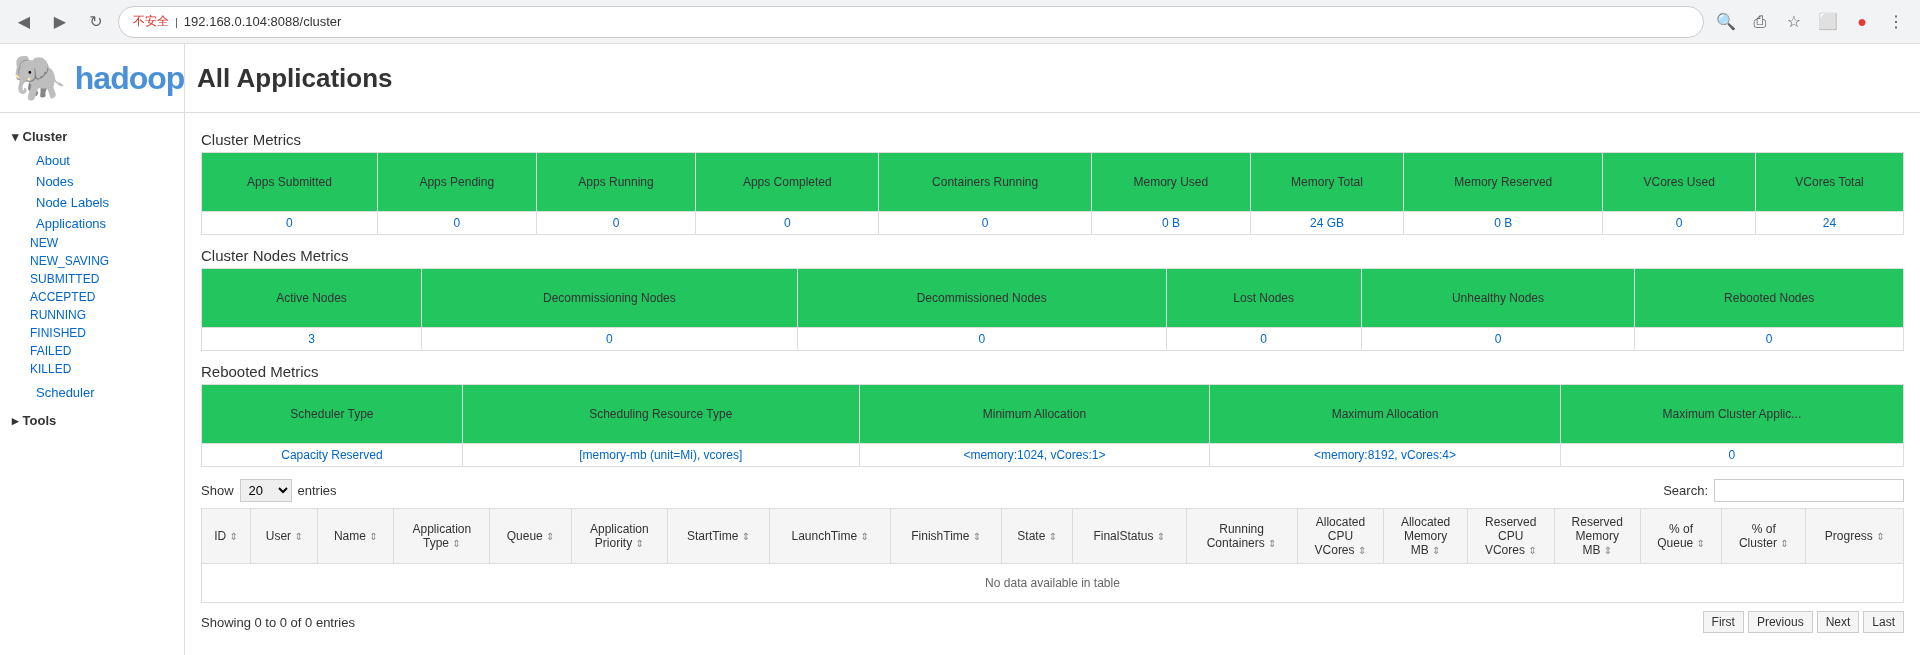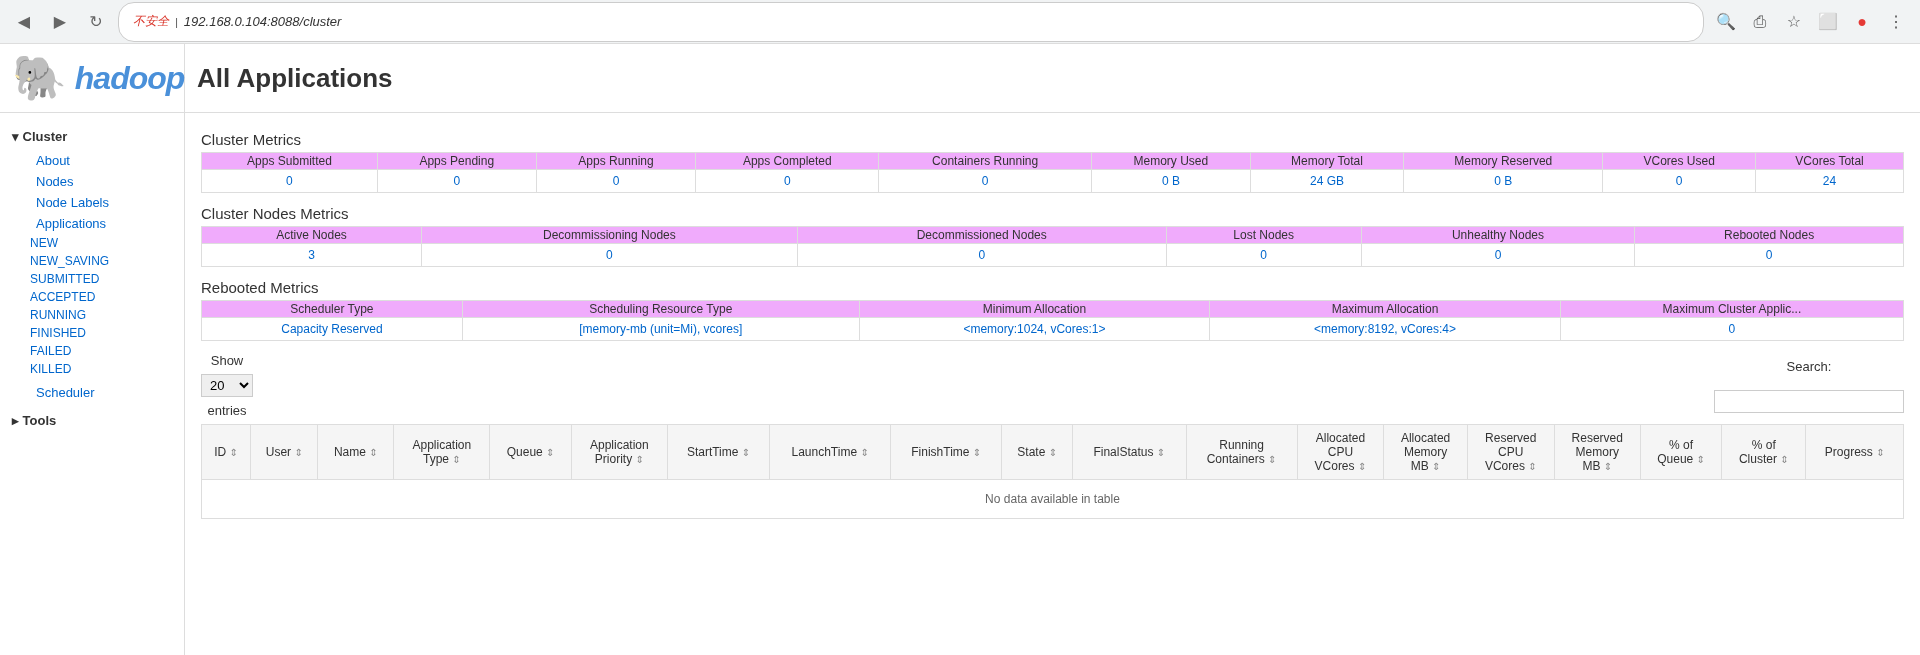--- a/index.html
+++ b/index.html
@@ -8,22 +8,22 @@
     
     .browser-bar {
       display: flex; align-items: center; background: #f1f3f4; padding: 6px 10px; gap: 8px;
       border-bottom: 1px solid #ddd; height: 44px;
     }
     .browser-nav-btn {
       width: 28px; height: 28px; border-radius: 50%; border: none; background: transparent;
       cursor: pointer; display: flex; align-items: center; justify-content: center; font-size: 16px; color: #666;
     }
     .browser-url-bar {
-      flex: 1; height: 40px; border: 1px solid #ccc; border-radius: 16px; padding: 0 14px;
-      font-size: 13px; background: #fff; display: flex; align-items: center; gap: 6px; font-style: italic;
+      flex: 1; height: 32px; border: 1px solid #ccc; border-radius: 16px; padding: 0 14px;
+      font-size: 13px; background: #fff; display: flex; align-items: center; gap: 6px;
     }
     .browser-url-text { flex: 1; font-size: 13px; color: #333; }
     .browser-actions { display: flex; gap: 6px; }
     .browser-action-btn {
       width: 28px; height: 28px; border-radius: 50%; border: none; background: transparent;
       cursor: pointer; display: flex; align-items: center; justify-content: center; font-size: 16px; color: #555;
     }
 
     
     .app-wrapper { display: flex; flex-direction: column; height: calc(100vh - 44px); }
@@ -49,36 +49,36 @@
     
     .content { flex: 1; overflow: auto; padding: 10px 16px; }
 
     
     .section-title { font-size: 15px; font-weight: normal; margin: 8px 0 4px 0; color: #333; }
     .metrics-table {
       width: 100%; border-collapse: collapse; border: 1px solid #ddd;
       font-size: 12px; margin-bottom: 12px;
     }
     .metrics-table th {
-      background: #f0abfc; border: 1px solid #ddd; padding: 1px 8px;
+      background: #22c55e; border: 1px solid #ddd; padding: 22px 8px;
       text-align: center; font-weight: normal; color: #333; white-space: nowrap;
     }
     .metrics-table td {
       border: 1px solid #ddd; padding: 4px 8px; text-align: center; color: #0066cc;
     }
     .metrics-table td a { color: #0066cc; text-decoration: none; }
 
     
     .table-controls {
       display: flex; justify-content: space-between; align-items: center;
       margin-bottom: 6px; font-size: 13px;
     }
-    .show-entries { display: flex; align-items: center; gap: 6px; flex-direction: column; }
+    .show-entries { display: flex; align-items: center; gap: 6px; }
     .show-entries select { padding: 2px 4px; border: 1px solid #ccc; font-size: 13px; }
-    .search-box { display: flex; align-items: center; gap: 16px; flex-direction: column; }
+    .search-box { display: flex; align-items: center; gap: 6px; }
     .search-box input { padding: 3px 6px; border: 1px solid #ccc; font-size: 13px; }
 
     
     .data-table {
       width: 100%; border-collapse: collapse; border: 1px solid #ddd; font-size: 12px;
     }
     .data-table th {
       background: #f5f5f5; border: 1px solid #ddd; padding: 6px 6px;
       text-align: center; font-weight: normal; color: #333; white-space: nowrap;
       cursor: pointer; user-select: none;
@@ -99,21 +99,21 @@
       padding: 3px 8px; border: 1px solid #ccc; background: #f5f5f5;
       cursor: pointer; font-size: 12px; color: #333;
     }
 
     
     .hadoop-logo {
       display: flex; align-items: center; gap: 8px; padding: 8px 12px;
     }
     .hadoop-text {
       font-size: 32px; font-weight: bold; color: #4a90d9;
-      font-style: italic; letter-spacing: -1px;
+      letter-spacing: -1px;
     }
 
     .header-wrapper {
       display: flex; align-items: center; border-bottom: 1px solid #ddd; background: #fff;
     }
     .header-left { width: 185px; min-width: 185px; border-right: 1px solid #ddd; }
     .header-center { flex: 1; padding: 12px; }
   </style>
 </head>
 <body>
@@ -305,16 +305,25 @@
             </tr>
           </thead>
           <tbody>
             <tr>
               <td colspan="19" class="no-data">No data available in table</td>
             </tr>
           </tbody>
         </table>
       </div>
 
+      <div class="table-footer">
+        <span>Showing 0 to 0 of 0 entries</span>
+        <div class="pagination-btns">
+          <button class="page-btn">First</button>
+          <button class="page-btn">Previous</button>
+          <button class="page-btn">Next</button>
+          <button class="page-btn">Last</button>
+        </div>
+      </div>
 
     </div>
   </div>
 </div>
 
 </body></html>

